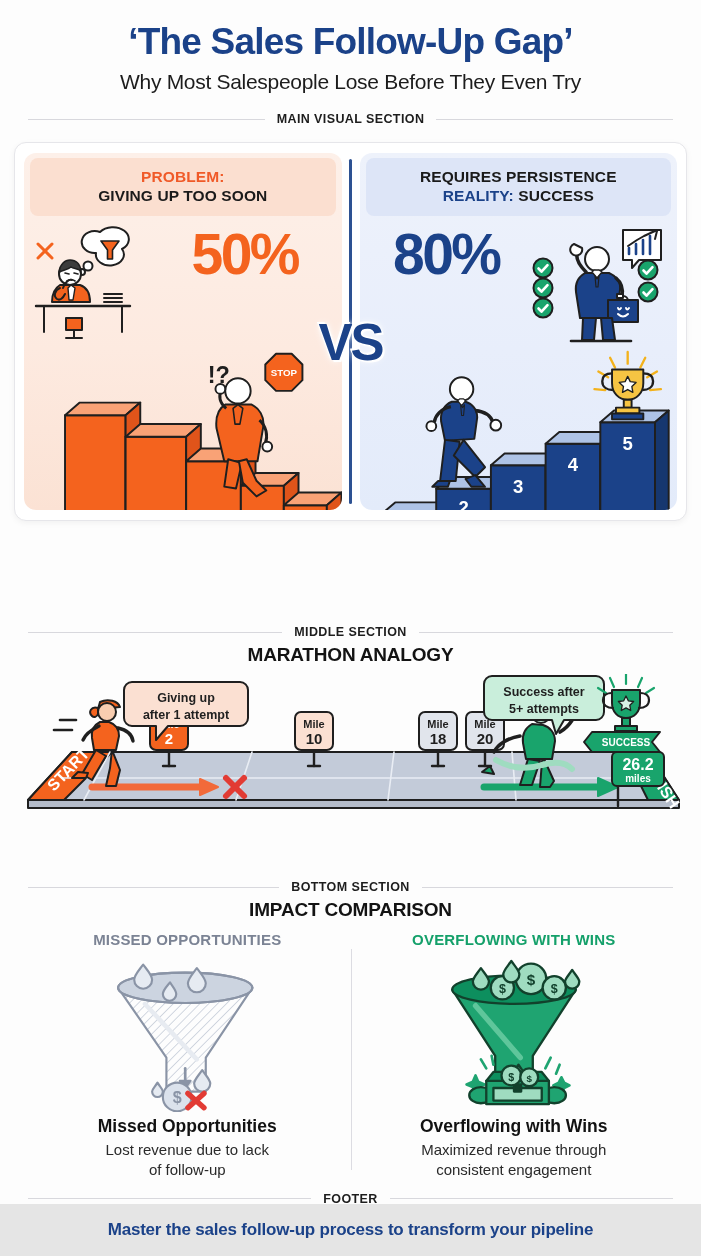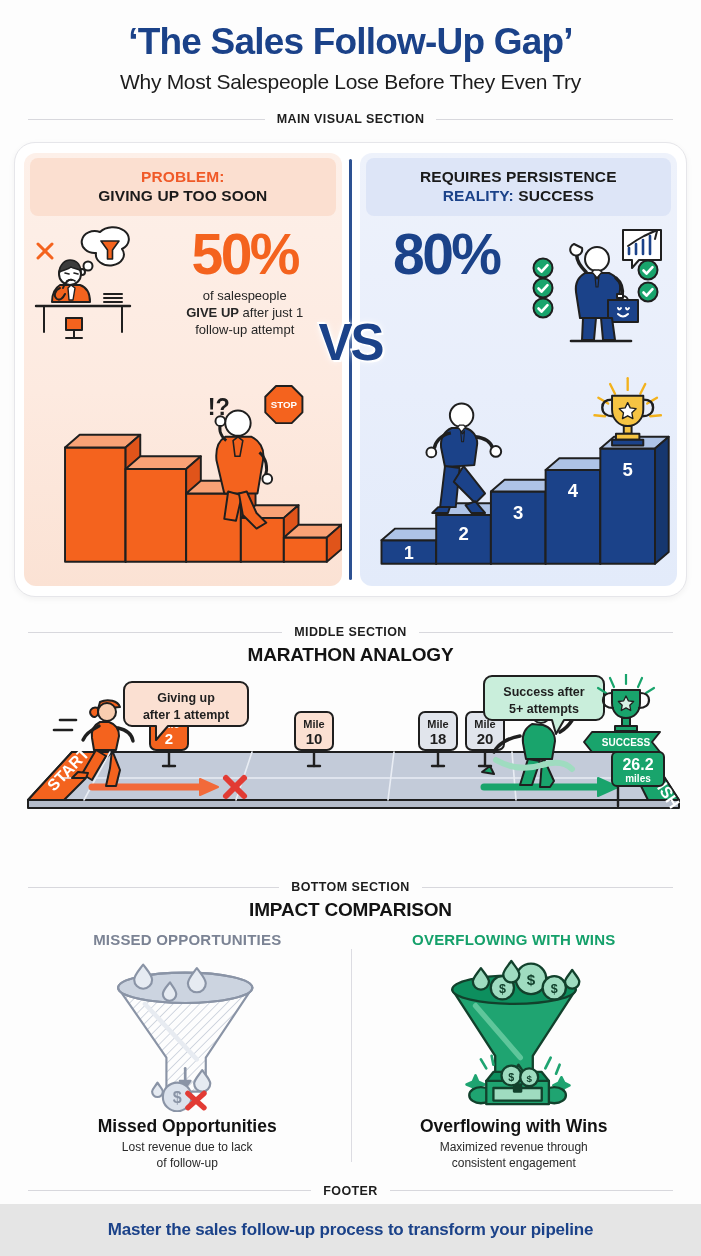--- a/index.html
+++ b/index.html
@@ -25,22 +25,22 @@
 
   
   .sec-label { display:flex; align-items:center; gap:12px; padding:0 28px; margin-top: 18px;}
   .sec-label .rule { flex:1; height:1px; background:#d8d8dd; }
   .sec-label .txt { font-size:12.5px; font-weight:700; letter-spacing:0.4px; color:#1d1d1d; white-space:nowrap;}
 
   .sec-heading { text-align:center; font-size:19px; font-weight:700; color:#131313; letter-spacing:-0.2px; margin-top:5px;}
 
   
   .main-card {
-    position:absolute; left:14px; top:142px; width:673px; height:455px;
-    background:#ffffff; border:1px solid #e6e6ea; border-radius:21px;
+    position:absolute; left:14px; top:142px; width:673px; height:379px;
+    background:#ffffff; border:1px solid #e6e6ea; border-radius:12px;
     box-shadow:0 2px 6px rgba(0,0,0,0.05);
     display:flex;
   }
   .half { width:50%; padding:10px 9px; position:relative; }
   .panel {
     border-radius:12px; height:100%; overflow:hidden; position:relative;
     display:flex; flex-direction:column;
   }
   .panel.problem { background:linear-gradient(180deg,#fdf0e9 0%, #fdeae0 55%, #fbe2d4 100%); }
   .panel.reality { background:linear-gradient(180deg,#eef2fb 0%, #e8eefb 55%, #e3ebfa 100%); }
@@ -86,21 +86,21 @@
   .compare { display:flex; margin-top:10px; position:relative; padding:0 24px; }
   .compare::after {
     content:""; position:absolute; left:50%; top:18px; bottom:10px; width:1px; background:#dcdce2;
   }
   .col { width:50%; text-align:center; }
   .col-head { font-size:15px; font-weight:700; letter-spacing:0.2px; }
   .col.missed .col-head { color:#7b8394; }
   .col.wins .col-head { color:#14a06a; }
   .col-art { height:162px; display:flex; align-items:center; justify-content:center; margin-top:4px;}
   .col-title { font-size:17.5px; font-weight:700; color:#121212; margin-top:2px; }
-  .col-desc { font-size:12px; color:#2a2a2a; line-height:1.32; margin-top:3px; }
+  .col-desc { font-size:15px; color:#2a2a2a; line-height:1.32; margin-top:3px; }
 
   
   .footer-label { margin-top:12px; }
   .footer-bar {
     position:absolute; left:0; bottom:0; width:701px; height:52px;
     background:#e5e5e5; display:flex; align-items:center; justify-content:center;
   }
   .footer-text { font-size:17px; font-weight:700; color:#1b4289; letter-spacing:-0.2px; }
 </style>
 </head>
@@ -172,25 +172,20 @@
 
                 <path d="M36 96 h16 v12 h-16z" fill="#f4631e"></path>
                 <path d="M44 108 v8"></path>
                   <path d="M36 116 h16"></path>
               </g>
             </svg>
           </div>
 
           <div class="stat-block" style="flex:1;padding-top:4px;">
             <div class="big-num">50%</div>
-            <div class="stat-caption">
-              <span>of salespeople</span><br>
-              <b>GIVE UP</b><span> after just 1</span><br>
-              <span>follow-up attempt</span>
-            </div>
           </div>
         </div>
 
         <div class="illus">
           <svg viewBox="0 0 325 215" width="100%" height="100%" preserveAspectRatio="xMidYMax meet">
             <g stroke="#1f1f1f" stroke-width="2" stroke-linejoin="round">
 
               <g>
                   <path d="M42 73 h62 v117 h-62z" fill="#f4631e"></path>
                   <path d="M42 73 l15 -13 h62 l-15 13z" fill="#f9a276"></path>

